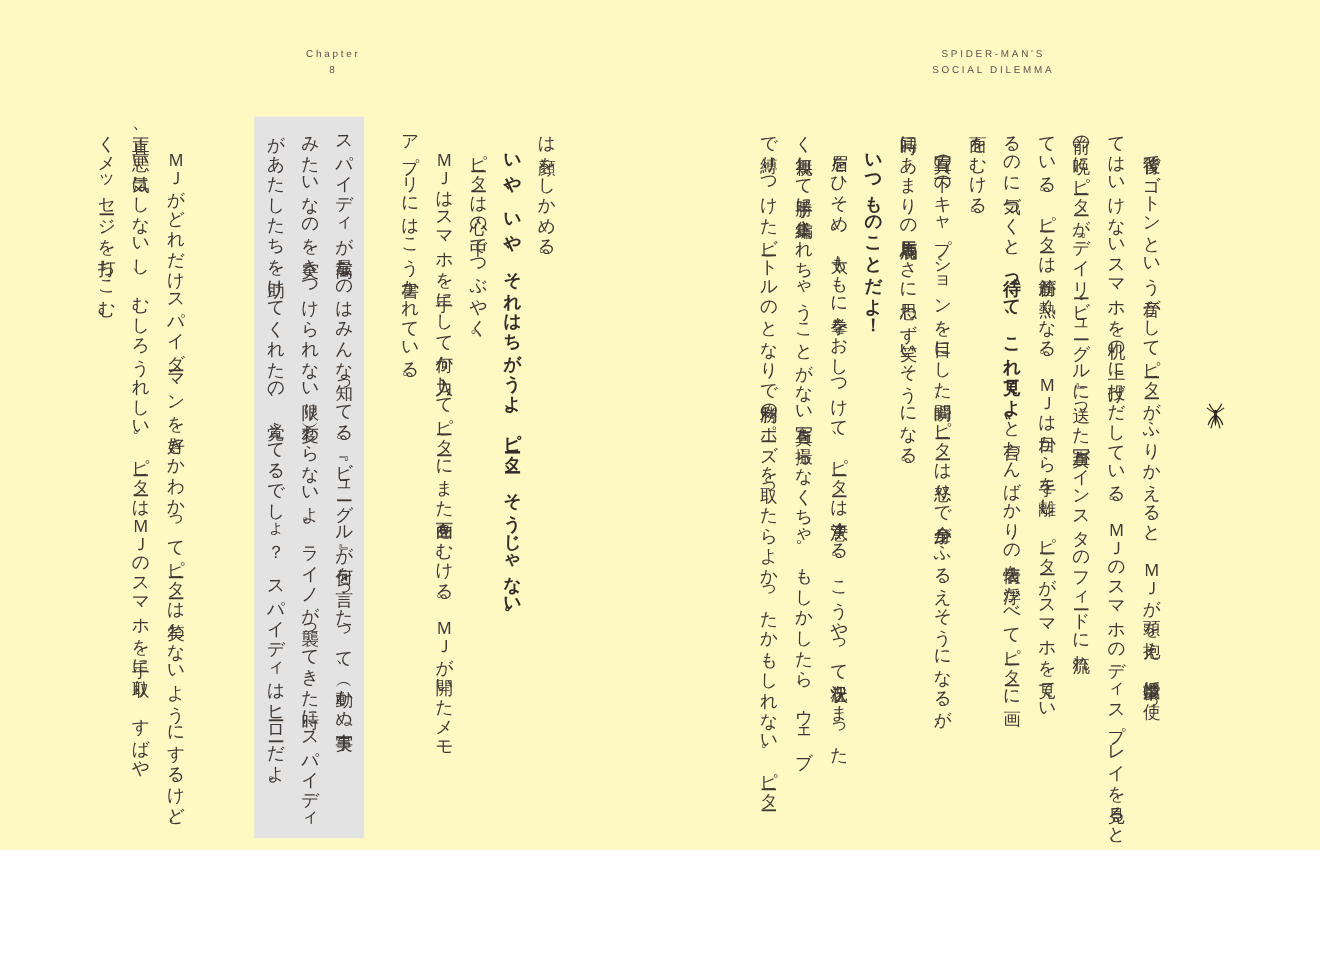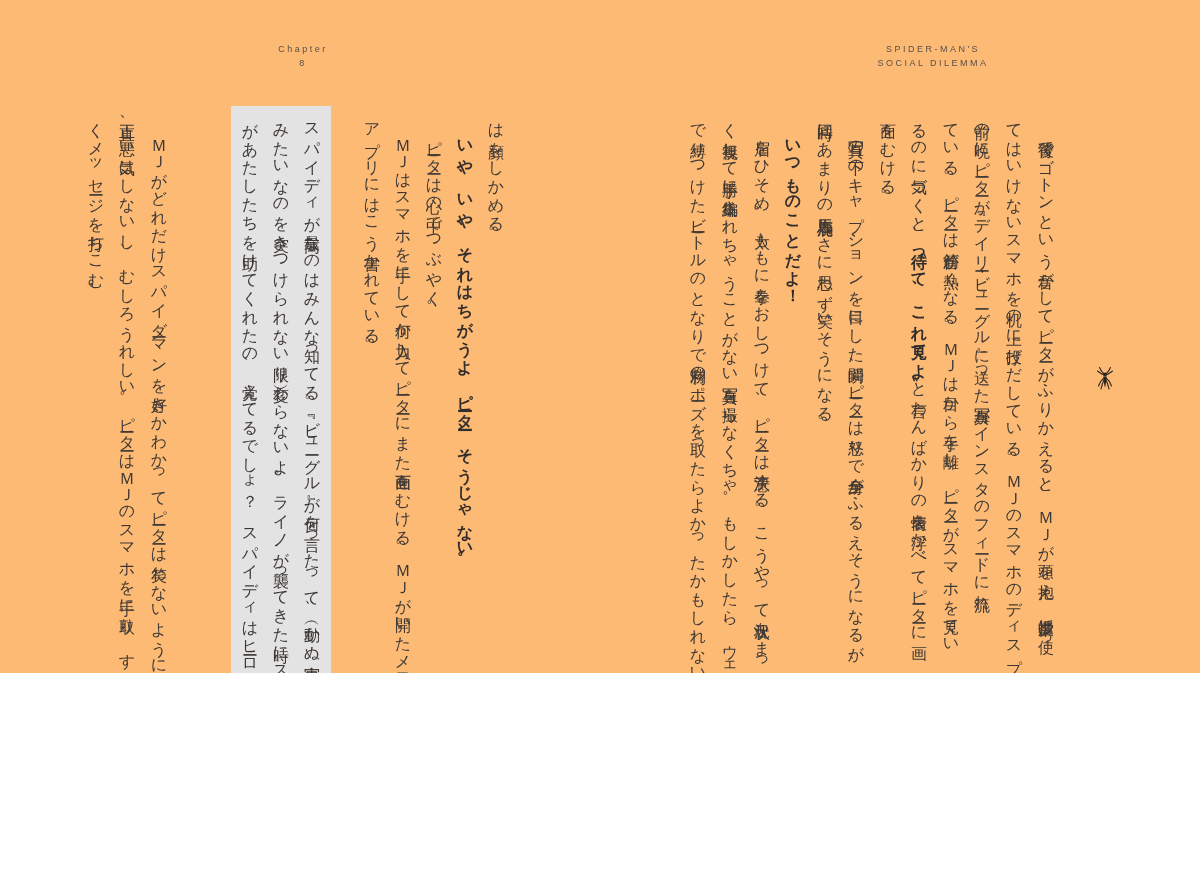--- a/index.html
+++ b/index.html
@@ -1,35 +1,35 @@
 <!DOCTYPE html>
 <html><head>
 <meta charset="utf-8">
 <style>
   html, body { margin: 0; padding: 0; background: #ffffff; }
   .sheet {
     position: relative;
     width: 1200px;
-    height: 673px;
-    background: #fdba74;
+    height: 773px;
+    background: #fef9c3;
     overflow: hidden;
     font-family: "Liberation Sans", sans-serif;
   }
   
   .runhead {
     position: absolute;
     top: 42px;
     font-size: 9px;
     letter-spacing: 2.5px;
     color: #56504b;
     text-align: center;
     line-height: 14px;
   }
   .runhead.left  { left: 258px; width: 90px; }
-  .runhead.right { left: 868px; width: 130px; }
+  .runhead.right { left: 838px; width: 130px; }
   
   .col {
     position: absolute;
     top: 112px;
     height: 660px;
     width: 32px;
     writing-mode: vertical-rl;
     text-orientation: mixed;
     font-size: 16px;
     line-height: 32px;

